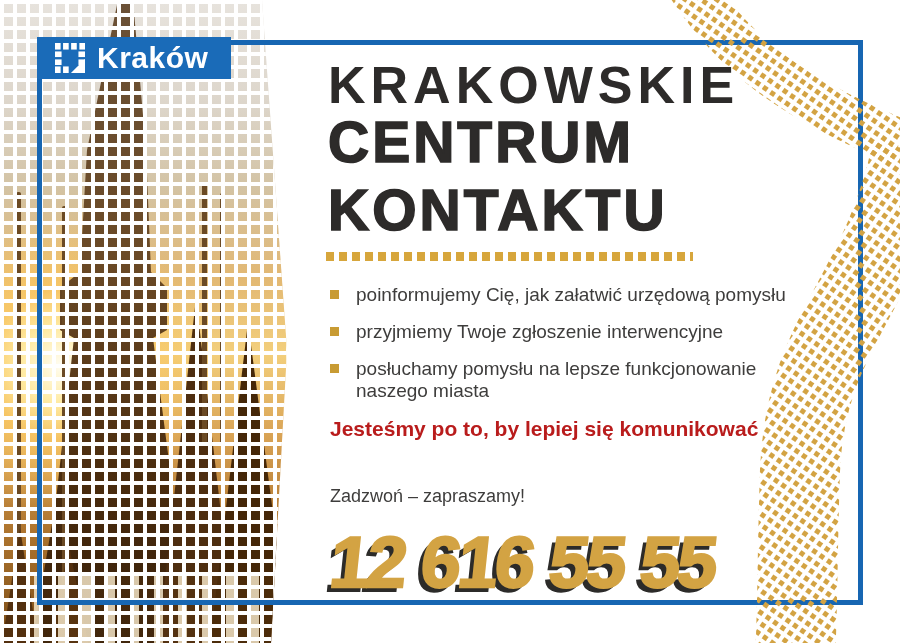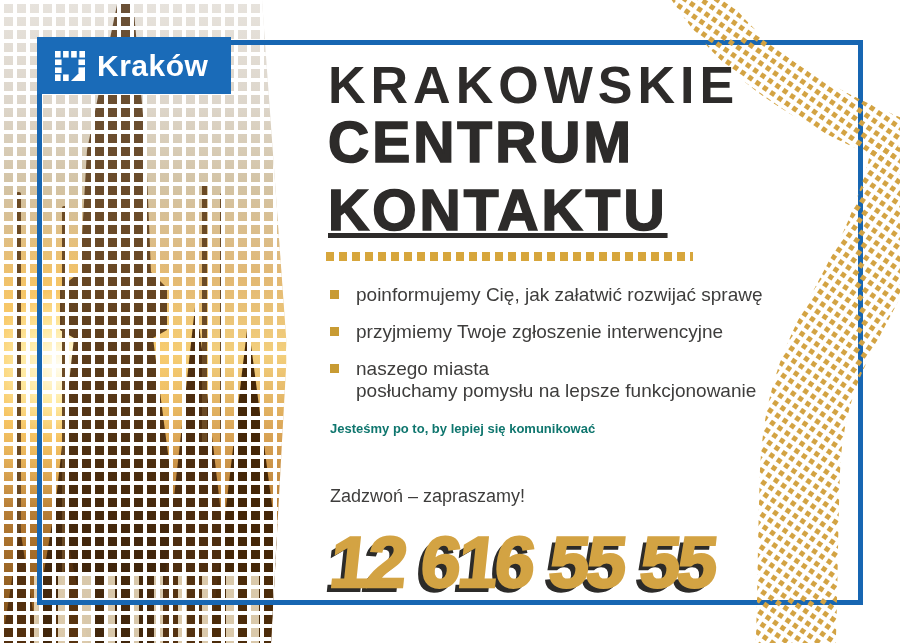--- a/index.html
+++ b/index.html
@@ -42,37 +42,37 @@
   }
   
   .frame{
     position:absolute;left:37px;top:40px;width:826px;height:565px;
     border:5px solid #1766b2;box-sizing:border-box;
   }
   
   .ribbon{position:absolute;inset:0;pointer-events:none;}
   
   .logo{
-    position:absolute;left:37px;top:37px;width:194px;height:57px;background:#1a6bb8;
+    position:absolute;left:37px;top:37px;width:194px;height:42px;background:#1a6bb8;
     display:flex;align-items:center;gap:12px;padding-left:18px;box-sizing:border-box;
   }
   .logo-text{color:#fff;font-size:30px;font-weight:700;letter-spacing:.5px;}
   
   .tline{position:absolute;left:328px;color:#2d2b2a;line-height:1;white-space:nowrap;}
   .t1{top:59px;font-size:52px;font-weight:700;letter-spacing:5px;}
   .t2{top:114px;font-size:57px;font-weight:700;letter-spacing:3px;-webkit-text-stroke:1.6px #2d2b2a;}
-  .t3{top:182px;font-size:57px;font-weight:700;letter-spacing:3px;text-decoration:underline;-webkit-text-stroke:1.6px #2d2b2a;}
+  .t3{top:182px;font-size:57px;font-weight:700;letter-spacing:3px;-webkit-text-stroke:1.6px #2d2b2a;}
   .sep{
     position:absolute;left:326px;top:252px;width:367px;height:9px;
     background:repeating-linear-gradient(90deg,#d7a63c 0 8px,transparent 8px 13px);
   }
   .bullets{position:absolute;left:330px;top:284px;width:470px;}
   .bullet{position:relative;padding-left:26px;margin-bottom:15px;font-size:19px;line-height:22px;color:#3e3d3c;}
   .bullet .sq{position:absolute;left:0;top:6px;width:9px;height:9px;background:#c89b33;}
-  .statement{position:absolute;left:330px;top:417px;font-size:13px;font-weight:700;line-height:24px;color:#0f766e;}
+  .statement{position:absolute;left:330px;top:417px;font-size:21px;font-weight:700;line-height:24px;color:#b91c1c;}
   .cta{position:absolute;left:330px;top:486px;font-size:18px;color:#3e3d3c;}
   .phone{
     position:absolute;left:326px;top:521px;font-size:72px;font-weight:700;letter-spacing:-3px;
     color:#d3a343;-webkit-text-stroke:2.5px #d3a343;text-shadow:-5px 5px 0 #2c2b29;
     transform:skewX(-6deg);transform-origin:left bottom;white-space:nowrap;
   }
 </style>
 </head>
 <body>
 
@@ -125,32 +125,32 @@
 
 <div class="tline t1">KRAKOWSKIE</div>
 <div class="tline t2">CENTRUM</div>
 <div class="tline t3">KONTAKTU</div>
 
 <div class="sep"></div>
 
 <div class="bullets">
   <div class="bullet">
     <span class="sq"></span>
-    <div>poinformujemy Cię, jak załatwić rozwijać sprawę</div>
+    <div>poinformujemy Cię, jak załatwić urzędową pomysłu</div>
     <div></div>
   </div>
   <div class="bullet">
     <span class="sq"></span>
     <div>przyjmiemy Twoje zgłoszenie interwencyjne</div>
     <div></div>
   </div>
   <div class="bullet">
     <span class="sq"></span>
+    <div>posłuchamy pomysłu na lepsze funkcjonowanie</div>
     <div>naszego miasta</div>
-    <div>posłuchamy pomysłu na lepsze funkcjonowanie</div>
   </div>
 </div>
 
 <div class="statement">
   <div>Jesteśmy po to, by lepiej się komunikować</div>
 </div>
 
 <div class="cta">Zadzwoń – zapraszamy!</div>
 
 <div class="phone">12 616 55 55</div>

